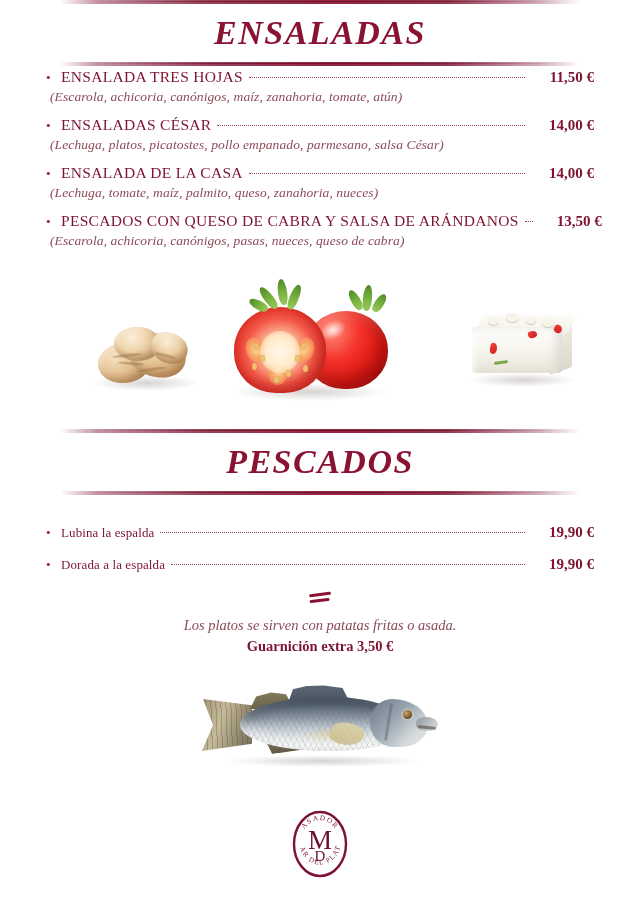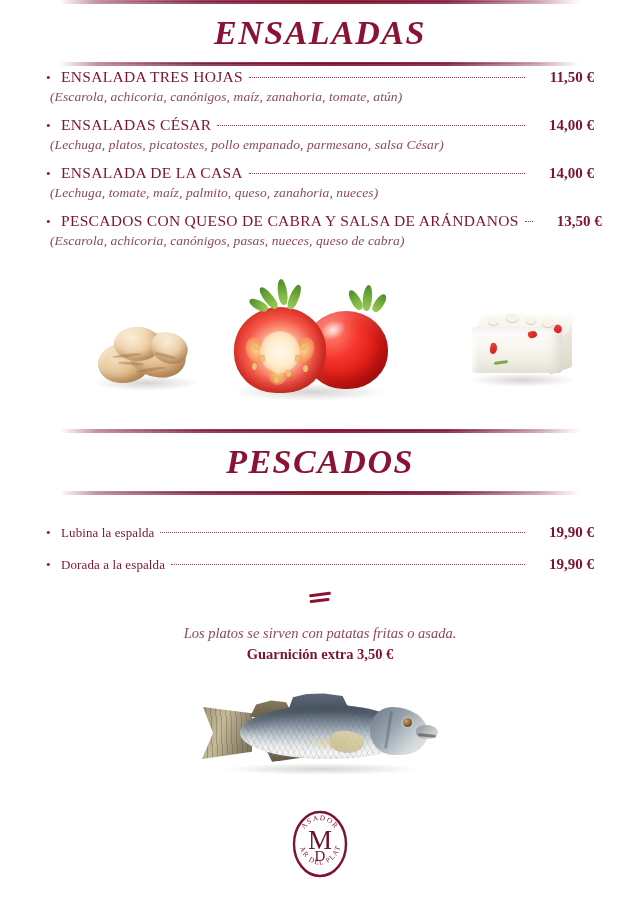--- a/index.html
+++ b/index.html
@@ -308,21 +308,21 @@
     width: 22px;
     height: 3px;
     border-radius: 2px;
     background: #8a1232;
   }
   .ornament .b1 { top: 4px;  transform: translateX(-50%) rotate(-7deg); }
   .ornament .b2 { top: 10px; transform: translateX(-52%) rotate(-7deg); width: 20px; }
 
   .note {
     text-align: center;
-    margin-top: 14px;
+    margin-top: 6px;
   }
   .note-line-1 {
     font-style: italic;
     font-size: 14.5px;
     color: #8c4a58;
     line-height: 1.45;
   }
   .note-line-2 {
     font-weight: 700;
     font-size: 14.5px;

